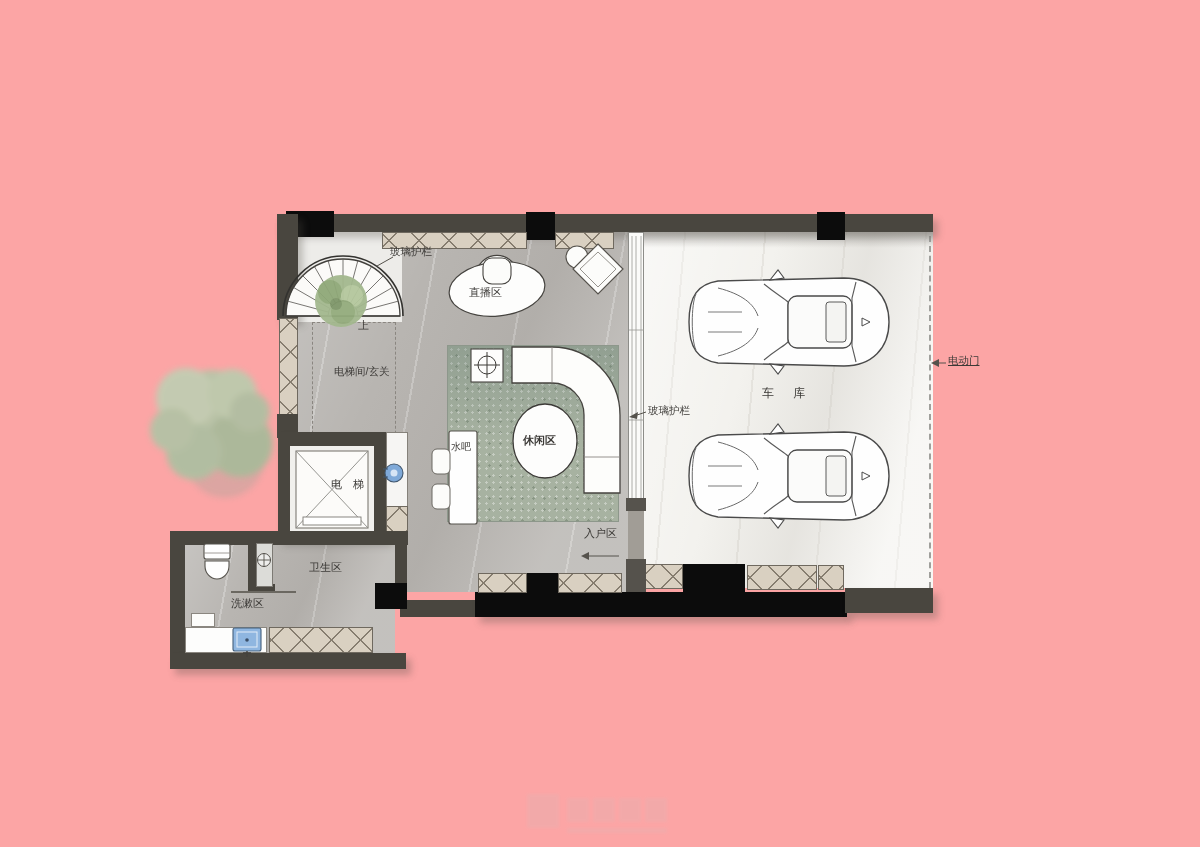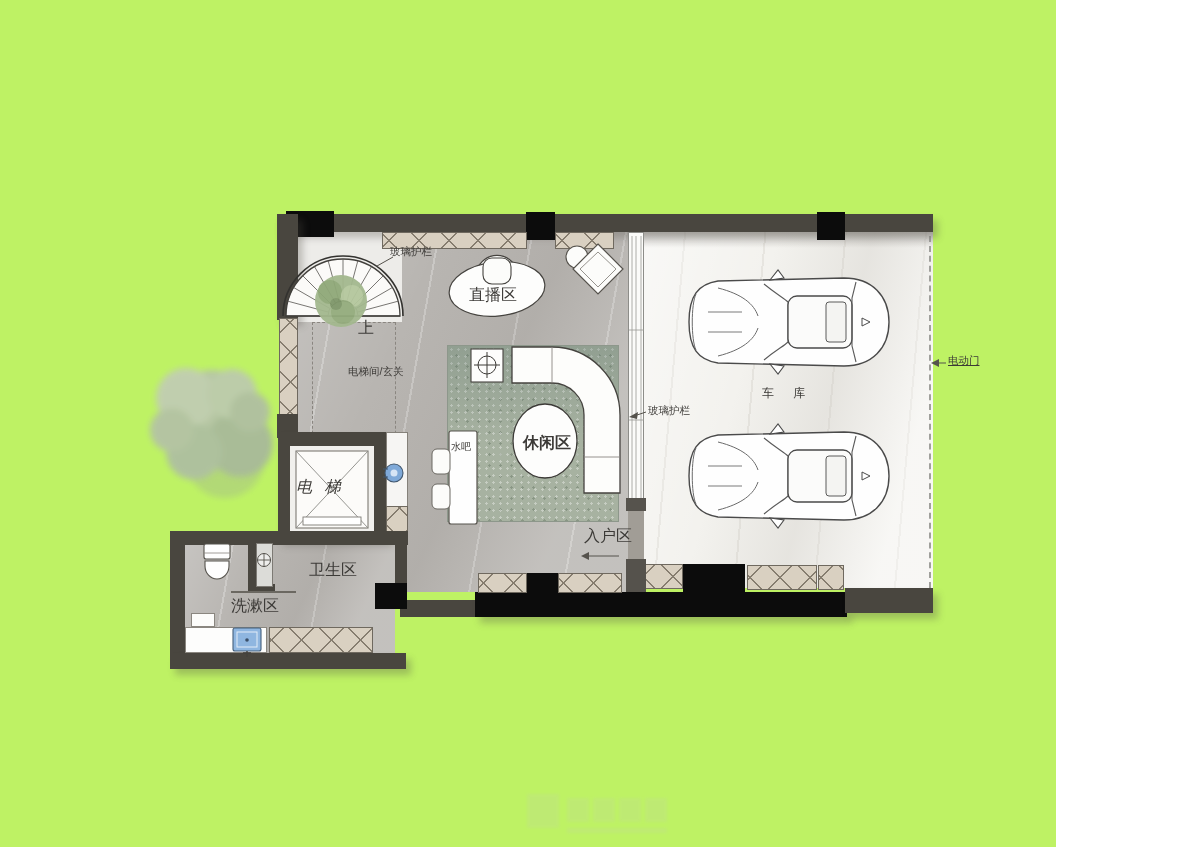--- a/index.html
+++ b/index.html
@@ -1,16 +1,16 @@
 <!DOCTYPE html>
 <html><head>
 <meta charset="utf-8">
 <style>
   html,body{margin:0;padding:0;background:#ffffff;}
-  .canvas{position:relative;width:1056px;height:847px;background:#bef264;overflow:hidden;
+  .canvas{position:relative;width:1200px;height:847px;background:#fca5a5;overflow:hidden;
           font-family:"Liberation Sans","DejaVu Sans",sans-serif;}
   .abs{position:absolute;}
   
   .marble{background-color:#b8b5b1;
     background-image:
       linear-gradient(115deg, rgba(255,255,255,.20) 0%, rgba(255,255,255,0) 30%, rgba(120,115,110,.10) 55%, rgba(255,255,255,.16) 80%),
       repeating-linear-gradient(100deg, transparent 0 46px, rgba(255,255,255,.25) 46px 48px, transparent 48px 92px);}
   .marble-light{background-color:#f3f2ee;
     background-image:
       linear-gradient(105deg, rgba(255,255,255,.5) 0%, rgba(255,255,255,0) 35%, rgba(205,202,196,.35) 60%, rgba(255,255,255,.4) 85%),
@@ -30,21 +30,21 @@
   .hatch{background-color:#d9d0c1;border:1px solid #6f695f;box-sizing:border-box;
     background-image:
       repeating-linear-gradient(45deg, transparent 0 9px, #867d6f 9px 10.4px, transparent 10.4px 21px),
       repeating-linear-gradient(135deg, transparent 0 9px, #867d6f 9px 10.4px, transparent 10.4px 21px);}
   .glass{background:#fbfbf9;border:1px solid #8d8d89;box-sizing:border-box;}
   .whitebox{background:#f6f5f3;border:1px solid #85817a;box-sizing:border-box;}
   .dashed-zone{border:1.5px dashed #8a8680;box-sizing:border-box;}
   .door-dash{border-left:2px dashed #a0a09c;}
   .shadow-strip{background:linear-gradient(180deg, rgba(118,114,108,.38), rgba(118,114,108,0));}
   
-  .lbl{position:absolute;color:#3c3a37;font-size:16px;line-height:1.15;white-space:nowrap;z-index:50;}
+  .lbl{position:absolute;color:#3c3a37;font-size:11px;line-height:1.15;white-space:nowrap;z-index:50;}
   .lbl-s{font-size:10.5px;}
   .svg-layer{position:absolute;left:0;top:0;z-index:40;}
   .z10{z-index:10}.z12{z-index:12}.z20{z-index:20}.z30{z-index:30}
   .watermark{opacity:.16;filter:blur(1.5px);z-index:5;}
   .wm-b{position:absolute;background:#c3c3c3;}
 </style>
 </head>
 <body>
 
 <div class="canvas">
@@ -241,28 +241,28 @@
       <line x1="946" y1="363" x2="937" y2="363"></line>
     </g>
     <polygon points="629,417 638,412 637,419" fill="#55524c"></polygon>
     <polygon points="581,556 589,552 589,560" fill="#55524c"></polygon>
     <polygon points="931,363 939,359 939,367" fill="#55524c"></polygon>
   </svg>
 
   <span class="lbl lbl-s" style="left:390px;top:245px;">玻璃护栏</span>
   <span class="lbl" style="left:469px;top:286px;">直播区</span>
   <span class="lbl" style="left:358px;top:319px;">上</span>
-  <span class="lbl lbl-s" style="left:320px;top:365px;padding-left:28px;">电梯间/玄关</span>
+  <span class="lbl lbl-s" style="left:306px;top:365px;padding-left:28px;">电梯间/玄关</span>
   <span class="lbl" style="left:451px;top:441px;font-size:10px;">水吧</span>
   <span class="lbl" style="left:523px;top:434px;font-weight:bold;">休闲区</span>
   <span class="lbl lbl-s" style="left:648px;top:404px;">玻璃护栏</span>
   <span class="lbl" style="left:584px;top:527px;">入户区</span>
   <span class="lbl" style="left:762px;top:387px;font-size:12px;letter-spacing:8px;">车 库</span>
   <span class="lbl lbl-s" style="left:948px;top:354px;text-decoration:underline;">电动门</span>
-  <span class="lbl" style="left:296px;top:478px;width:72px;text-align:left;letter-spacing:4px;font-style:italic;">电 梯</span>
+  <span class="lbl" style="left:296px;top:478px;width:72px;text-align:right;letter-spacing:4px;">电 梯</span>
   <span class="lbl" style="left:309px;top:561px;">卫生区</span>
   <span class="lbl" style="left:231px;top:597px;">洗漱区</span>
 
   <div class="abs watermark" style="left:527px;top:792px;width:150px;height:45px;">
     <span class="wm-b" style="left:0;top:2px;width:32px;height:34px;"></span>
     <span class="wm-b" style="left:40px;top:6px;width:22px;height:24px;"></span>
     <span class="wm-b" style="left:66px;top:6px;width:22px;height:24px;"></span>
     <span class="wm-b" style="left:92px;top:6px;width:22px;height:24px;"></span>
     <span class="wm-b" style="left:118px;top:6px;width:22px;height:24px;"></span>
     <span class="wm-b" style="left:40px;top:36px;width:100px;height:5px;"></span>

